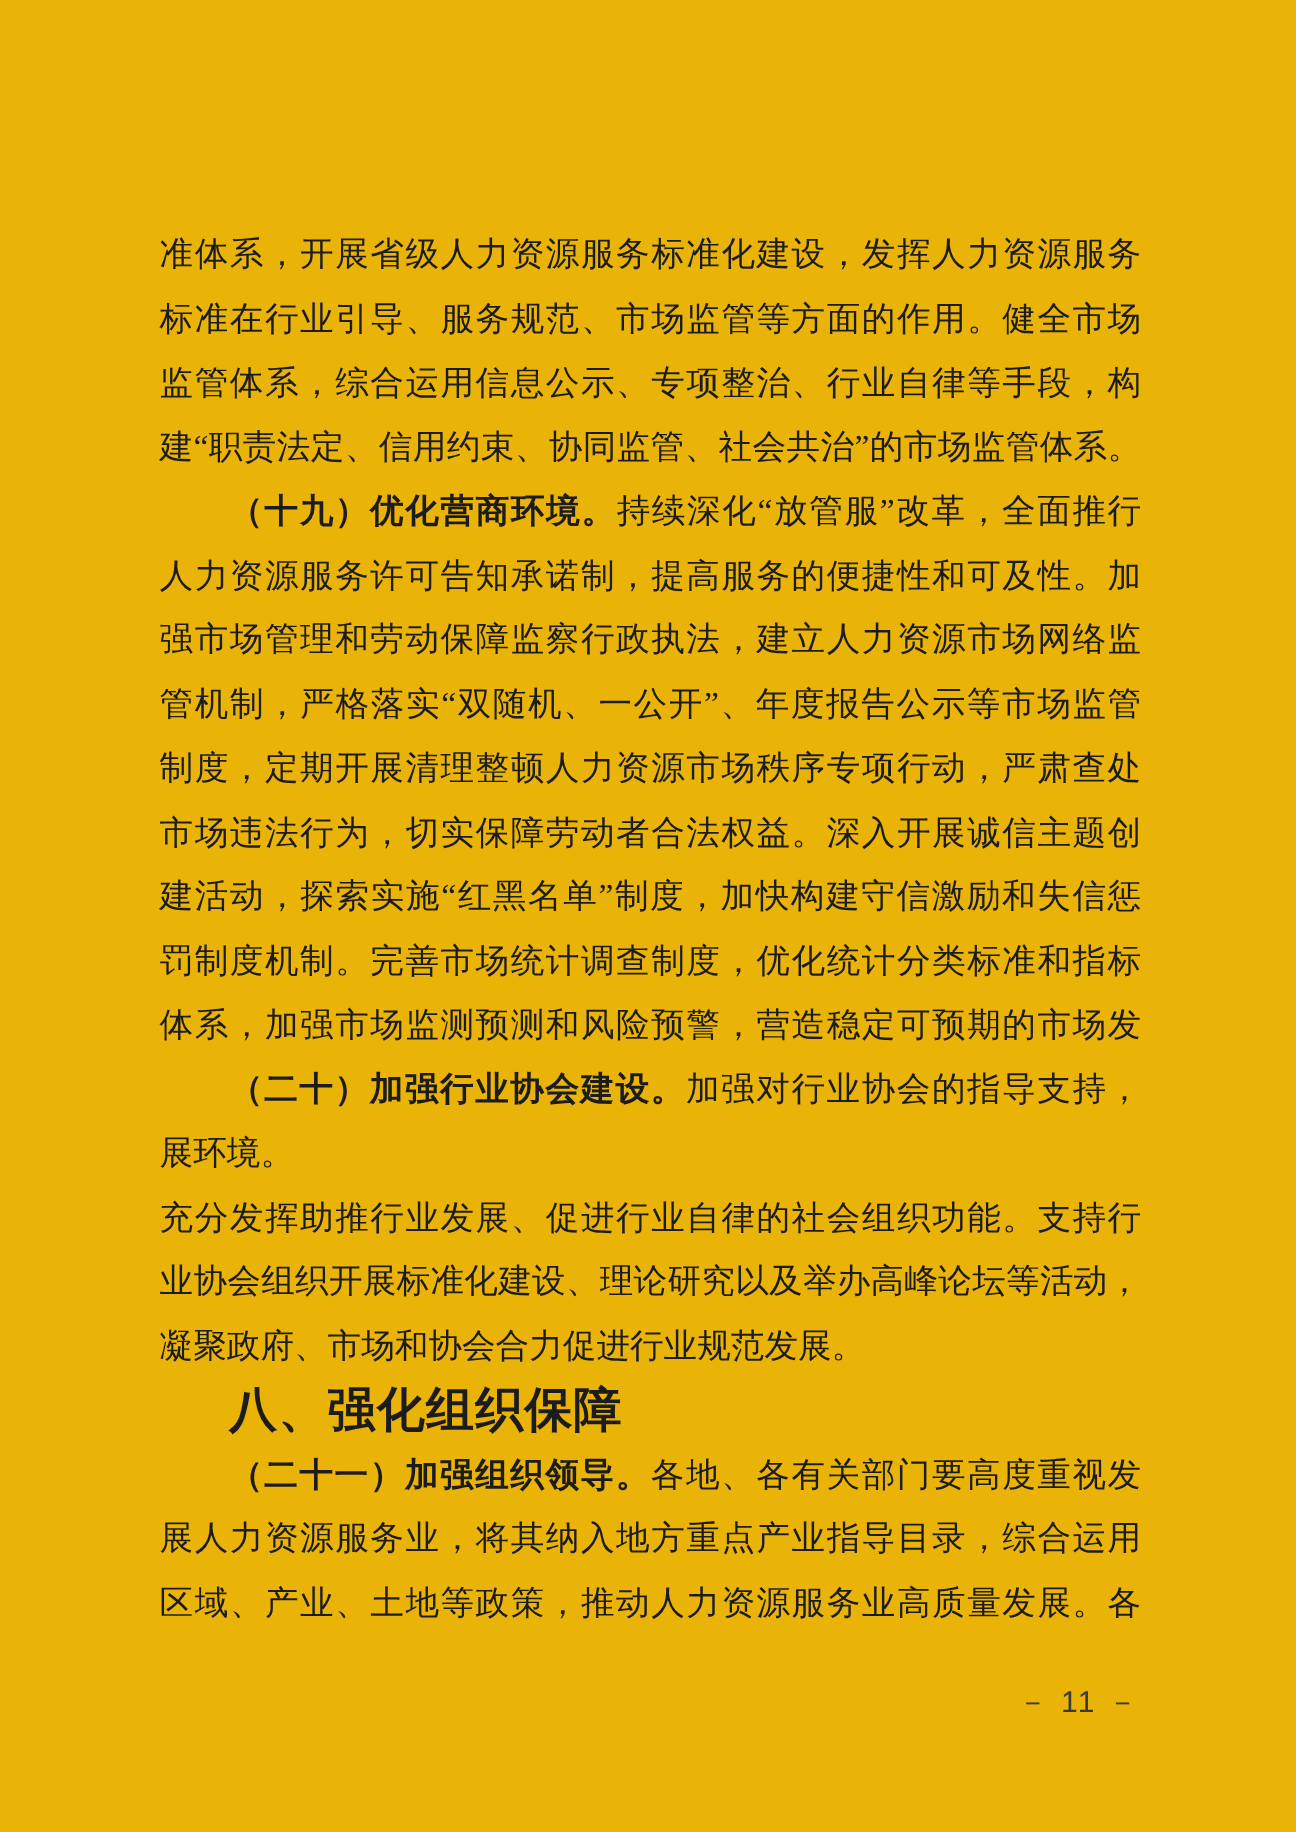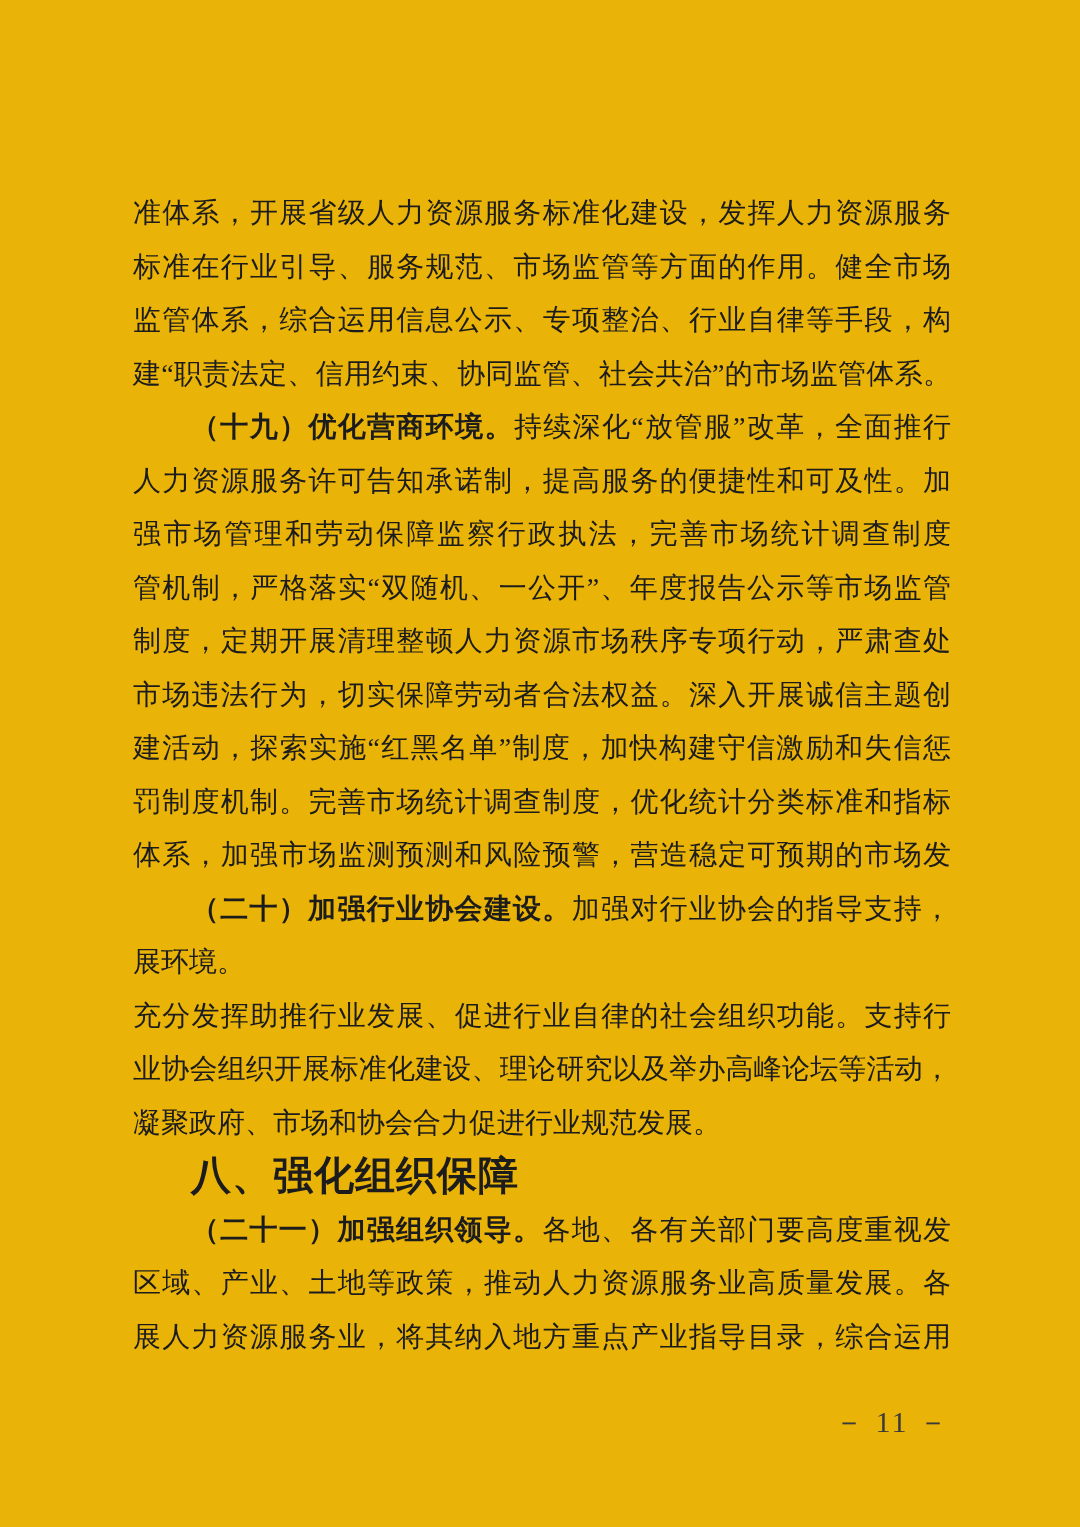--- a/index.html
+++ b/index.html
@@ -46,48 +46,48 @@
   .line.heading {
     font-family: "Liberation Sans", "DejaVu Sans", sans-serif;
     font-weight: 700;
     font-size: 40px;
     letter-spacing: 1px;
   }
   .page-number {
     position: absolute;
     top: 1402px;
     right: 130px;
-    font-family: Liberation Serif, serif;
-    font-size: 30px;
+    font-family: Liberation Sans, sans-serif;
+    font-size: 25px;
     color: #3a3a3a;
     letter-spacing: 2px;
   }
 </style>
 </head>
 <body>
 
 <div class="page">
   <div class="text-block">
       <div class="line justify"><span>准体系，开展省级人力资源服务标准化建设，发挥人力资源服务</span></div>
       <div class="line justify"><span>标准在行业引导、服务规范、市场监管等方面的作用。健全市场</span></div>
       <div class="line justify"><span>监管体系，综合运用信息公示、专项整治、行业自律等手段，构</span></div>
       <div class="line justify"><span>建“职责法定、信用约束、协同监管、社会共治”的市场监管体系。</span></div>
       <div class="line justify indent"><span class="lead">（十九）优化营商环境。</span><span>持续深化“放管服”改革，全面推行</span></div>
       <div class="line justify"><span>人力资源服务许可告知承诺制，提高服务的便捷性和可及性。加</span></div>
-      <div class="line justify"><span>强市场管理和劳动保障监察行政执法，完善市场统计调查制度</span></div>
+      <div class="line justify"><span>强市场管理和劳动保障监察行政执法，建立人力资源市场网络监</span></div>
       <div class="line justify"><span>管机制，严格落实“双随机、一公开”、年度报告公示等市场监管</span></div>
       <div class="line justify"><span>制度，定期开展清理整顿人力资源市场秩序专项行动，严肃查处</span></div>
       <div class="line justify"><span>市场违法行为，切实保障劳动者合法权益。深入开展诚信主题创</span></div>
       <div class="line justify"><span>建活动，探索实施“红黑名单”制度，加快构建守信激励和失信惩</span></div>
       <div class="line justify"><span>罚制度机制。完善市场统计调查制度，优化统计分类标准和指标</span></div>
       <div class="line justify"><span>体系，加强市场监测预测和风险预警，营造稳定可预期的市场发</span></div>
       <div class="line justify indent"><span class="lead">（二十）加强行业协会建设。</span><span>加强对行业协会的指导支持，</span></div>
       <div class="line"><span>展环境。</span></div>
       <div class="line justify"><span>充分发挥助推行业发展、促进行业自律的社会组织功能。支持行</span></div>
       <div class="line justify"><span>业协会组织开展标准化建设、理论研究以及举办高峰论坛等活动，</span></div>
       <div class="line"><span>凝聚政府、市场和协会合力促进行业规范发展。</span></div>
       <div class="line indent heading"><span>八、强化组织保障</span></div>
       <div class="line justify indent"><span class="lead">（二十一）加强组织领导。</span><span>各地、各有关部门要高度重视发</span></div>
+      <div class="line justify"><span>展人力资源服务业，将其纳入地方重点产业指导目录，综合运用</span></div>
       <div class="line justify"><span>区域、产业、土地等政策，推动人力资源服务业高质量发展。各</span></div>
-      <div class="line justify"><span>展人力资源服务业，将其纳入地方重点产业指导目录，综合运用</span></div>
     </div>
   <div class="page-number">－ 11 －</div>
 </div>
 
 </body></html>

